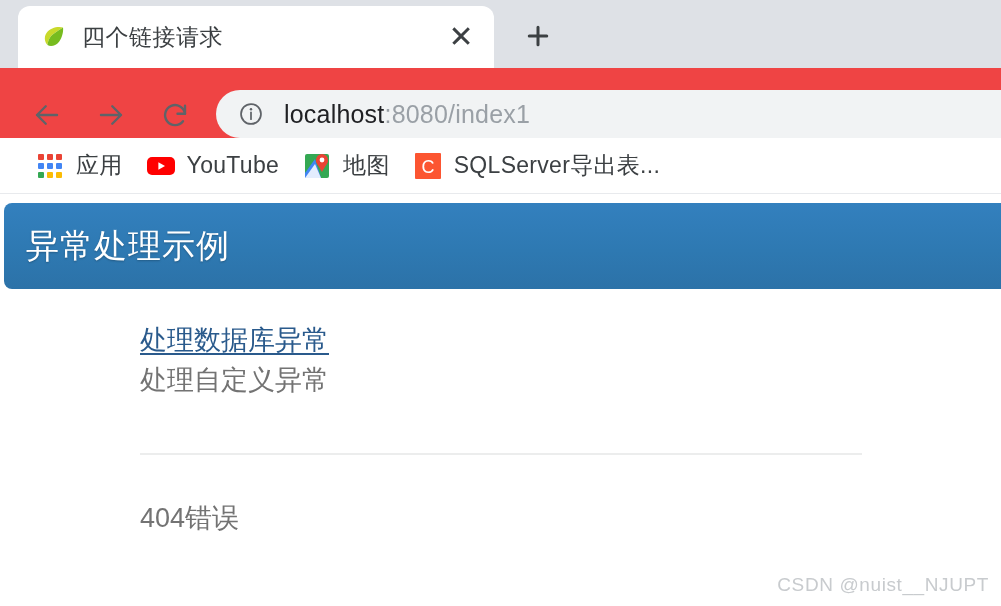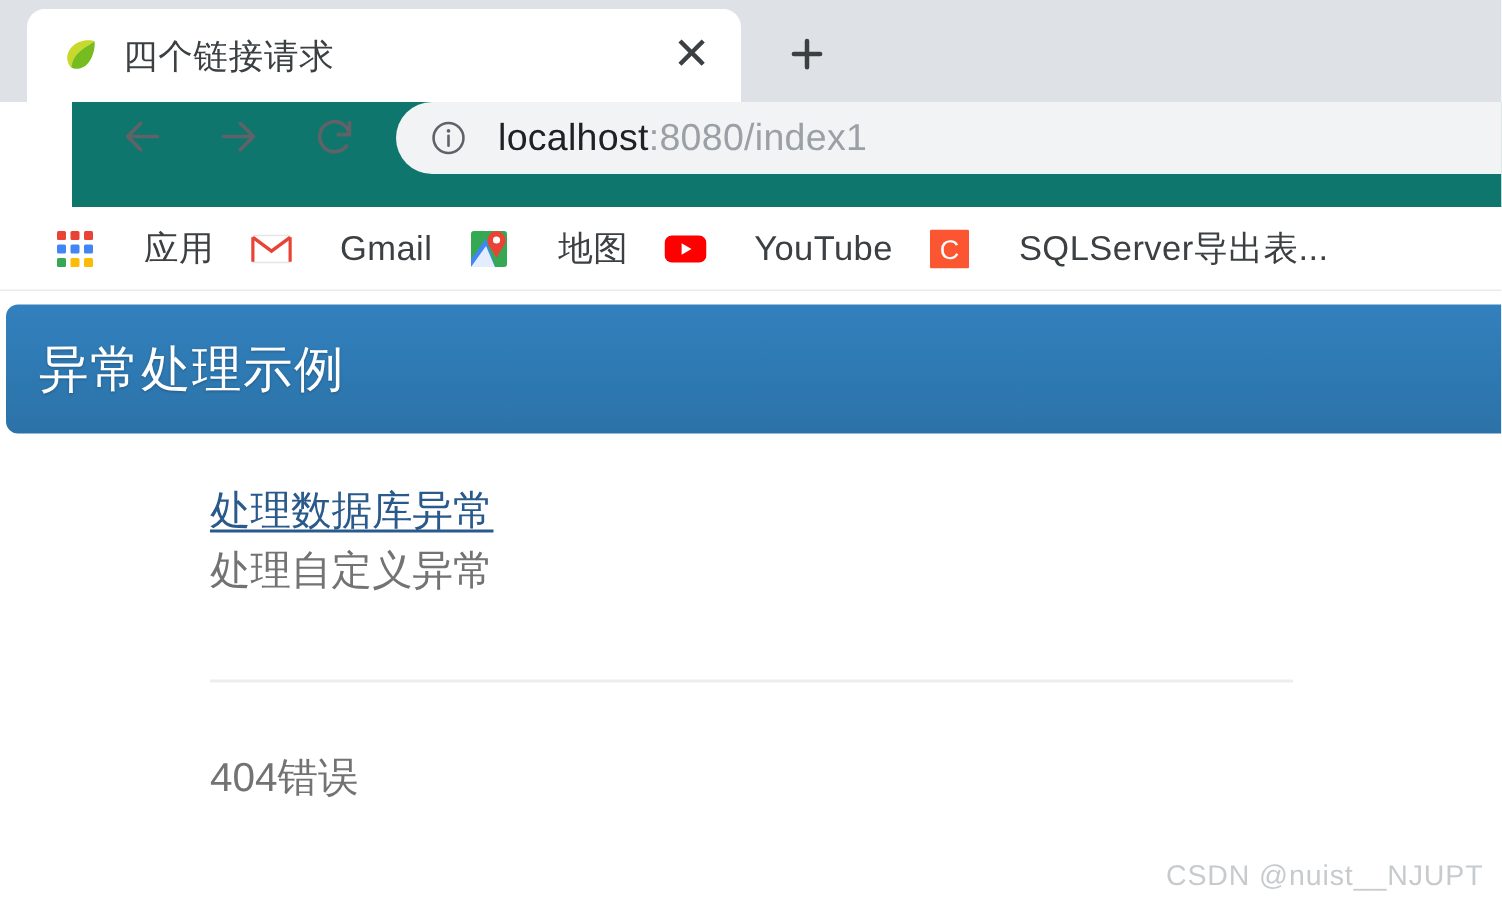--- a/index.html
+++ b/index.html
@@ -60,25 +60,24 @@
     width: 56px; height: 56px;
     margin-left: 16px; margin-bottom: 4px;
     display: flex; align-items: center; justify-content: center;
     color: #3c4043;
     cursor: pointer;
   }
   .newtab svg { display: block; }
 
   .toolbar {
     height: 70px;
-    background: #0f766e;
-    display: flex;
-    align-items: flex-start;
+    background: #ef4444;
+    display: flex;
+    align-items: flex-end;
     padding-left: 24px;
-    margin-left: 48px;
   }
   .navbtn {
     width: 46px; height: 46px;
     display: flex; align-items: center; justify-content: center;
     color: #5f6368;
     margin-right: 18px;
     cursor: pointer;
   }
   .navbtn svg { display: block; }
   .omnibox {
@@ -128,21 +127,20 @@
     width: 28px; height: 28px;
     flex: 0 0 28px;
     margin-right: 12px;
     display: flex; align-items: center; justify-content: center;
     position: relative;
   }
   .bm-label {
     font-size: 23px;
     color: #3c4043;
     letter-spacing: .3px;
-    margin-left: 20px;
   }
 
   
   .grid9 { display: grid; grid-template-columns: repeat(3,1fr); grid-gap: 3px; width: 24px; height: 24px; }
   .grid9 i { border-radius: 1px; display: block; width: 6px; height: 6px; }
 
   
   .page {
     position: absolute;
     left: 0; top: 194px;
@@ -271,59 +269,49 @@
             <i style="background:#4285f4"></i>
             <i style="background:#4285f4"></i>
           <i style="background:#34a853"></i>
             <i style="background:#fbbc05"></i>
             <i style="background:#fbbc05"></i>
         </span>
       </span>
       <span class="bm-label">应用</span>
     </div>
 
+
     <div class="bm">
       <span class="bm-ico">
-        <svg width="28" height="22" viewBox="0 0 28 22">
-          <rect x="1" y="2" width="26" height="18" rx="2" fill="#ffffff" stroke="#e6e6e6"></rect>
-          <path d="M1.6 3.2 14 12.4 26.4 3.2" fill="none" stroke="#ea4335" stroke-width="2.3"></path>
-          <path d="M1.6 3.2V19.5M26.4 3.2V19.5" stroke="#ea4335" stroke-width="2.1" fill="none"></path>
-        </svg>
-      </span>
-      <span class="bm-label">Gmail</span>
+        <svg width="28" height="20" viewBox="0 0 28 20">
+          <rect x="0" y="1" width="28" height="18" rx="5" fill="#ff0000"></rect>
+          <path d="M11.4 6.2v7.6L18 10z" fill="#ffffff"></path>
+        </svg>
+      </span>
+      <span class="bm-label">YouTube</span>
     </div>
 
     <div class="bm">
       <span class="bm-ico">
         <svg width="26" height="26" viewBox="0 0 26 26">
           <rect x="1" y="1" width="24" height="24" rx="2" fill="#34a853"></rect>
           <path d="M1 20 11 6l6 19H1z" fill="#4285f4"></path>
           <path d="M1 25 12 9l5 16z" fill="#fbbc05" opacity=".0"></path>
           <path d="M1 25l10-14 6 14z" fill="#ffffff" opacity=".85"></path>
           <path d="M1 3h8L1 14z" fill="#34a853"></path>
           <circle cx="18" cy="7" r="6" fill="#ea4335"></circle>
           <path d="M18 19c3-6 6-8 6-12h-12c0 4 3 6 6 12z" fill="#ea4335"></path>
           <circle cx="18" cy="7" r="2.4" fill="#ffffff"></circle>
         </svg>
       </span>
       <span class="bm-label">地图</span>
     </div>
 
     <div class="bm">
       <span class="bm-ico">
-        <svg width="28" height="20" viewBox="0 0 28 20">
-          <rect x="0" y="1" width="28" height="18" rx="5" fill="#ff0000"></rect>
-          <path d="M11.4 6.2v7.6L18 10z" fill="#ffffff"></path>
-        </svg>
-      </span>
-      <span class="bm-label">YouTube</span>
-    </div>
-
-    <div class="bm">
-      <span class="bm-ico">
         <svg width="26" height="26" viewBox="0 0 26 26">
           <rect x="0" y="0" width="26" height="26" rx="1" fill="#fc5531"></rect>
           <text x="13" y="19.5" font-family="Liberation Sans, sans-serif" font-size="18" font-weight="400" fill="#ffffff" text-anchor="middle">C</text>
         </svg>
       </span>
       <span class="bm-label">SQLServer导出表...</span>
     </div>
 
   </div>
 

